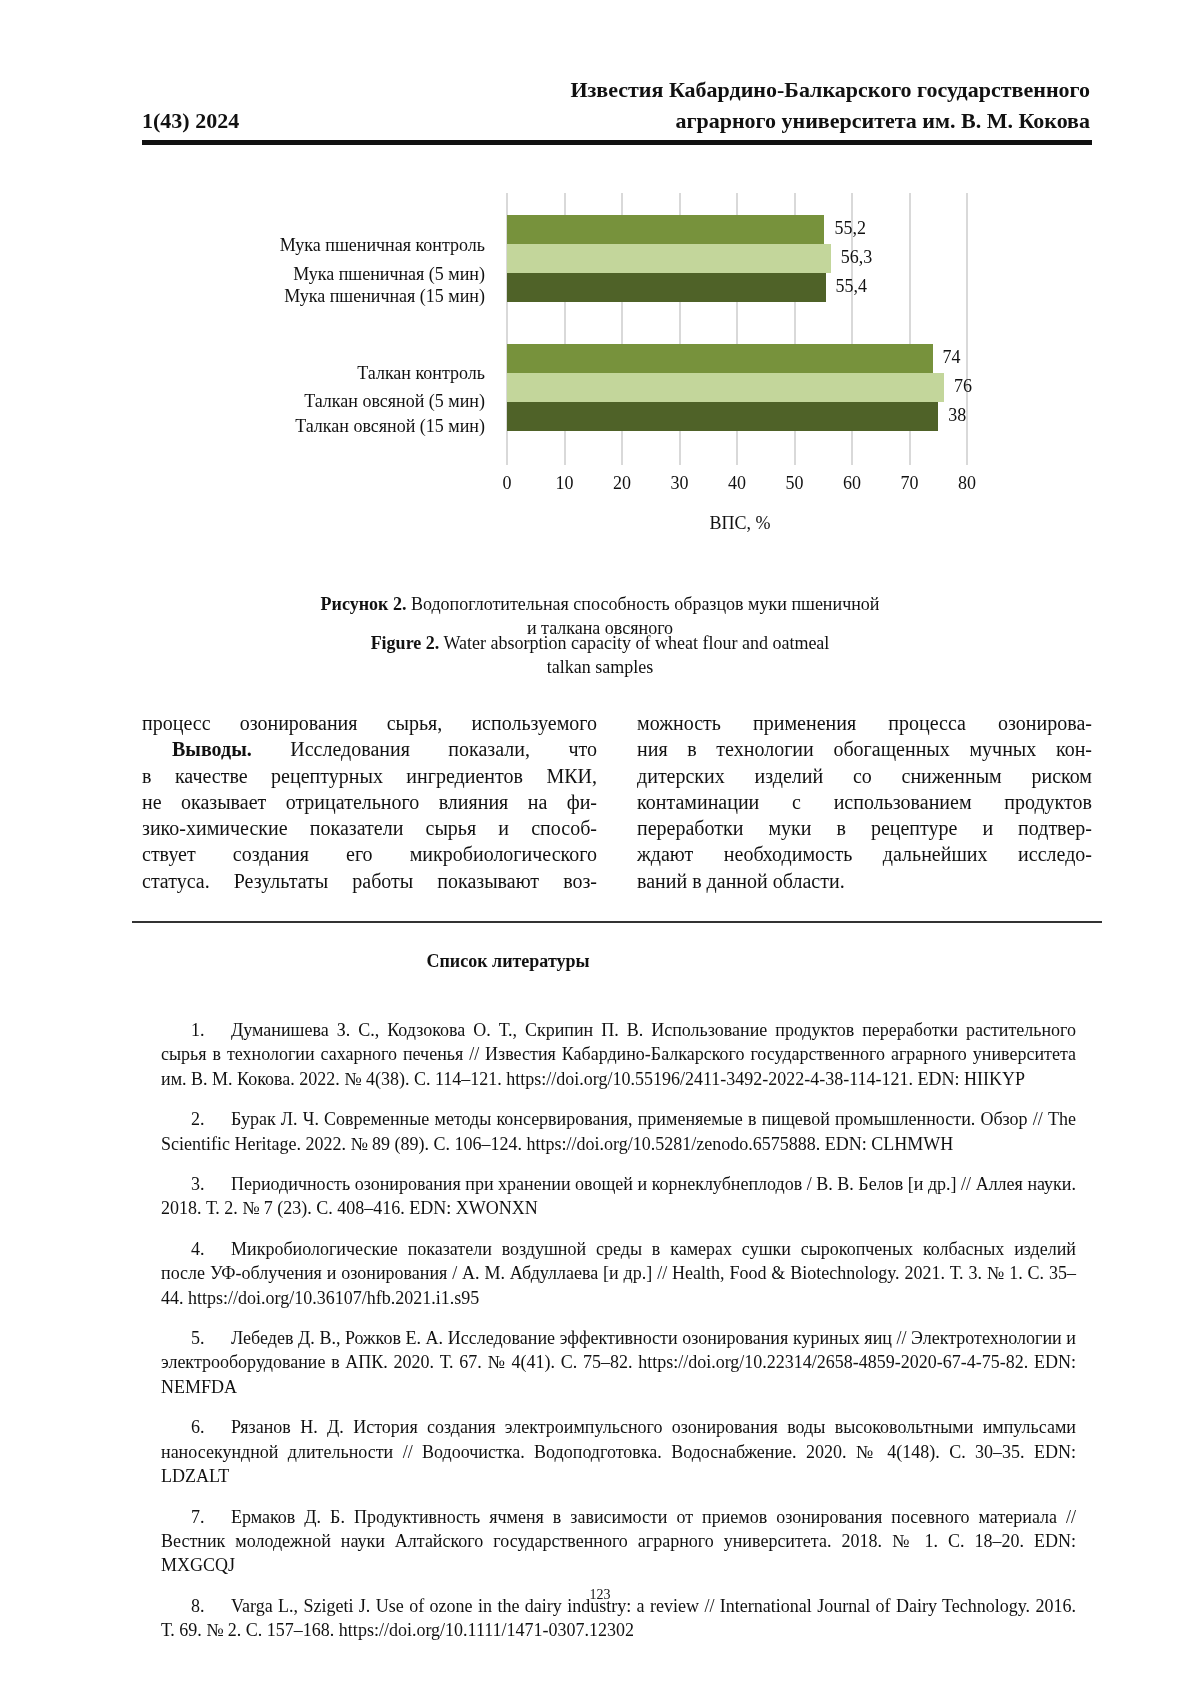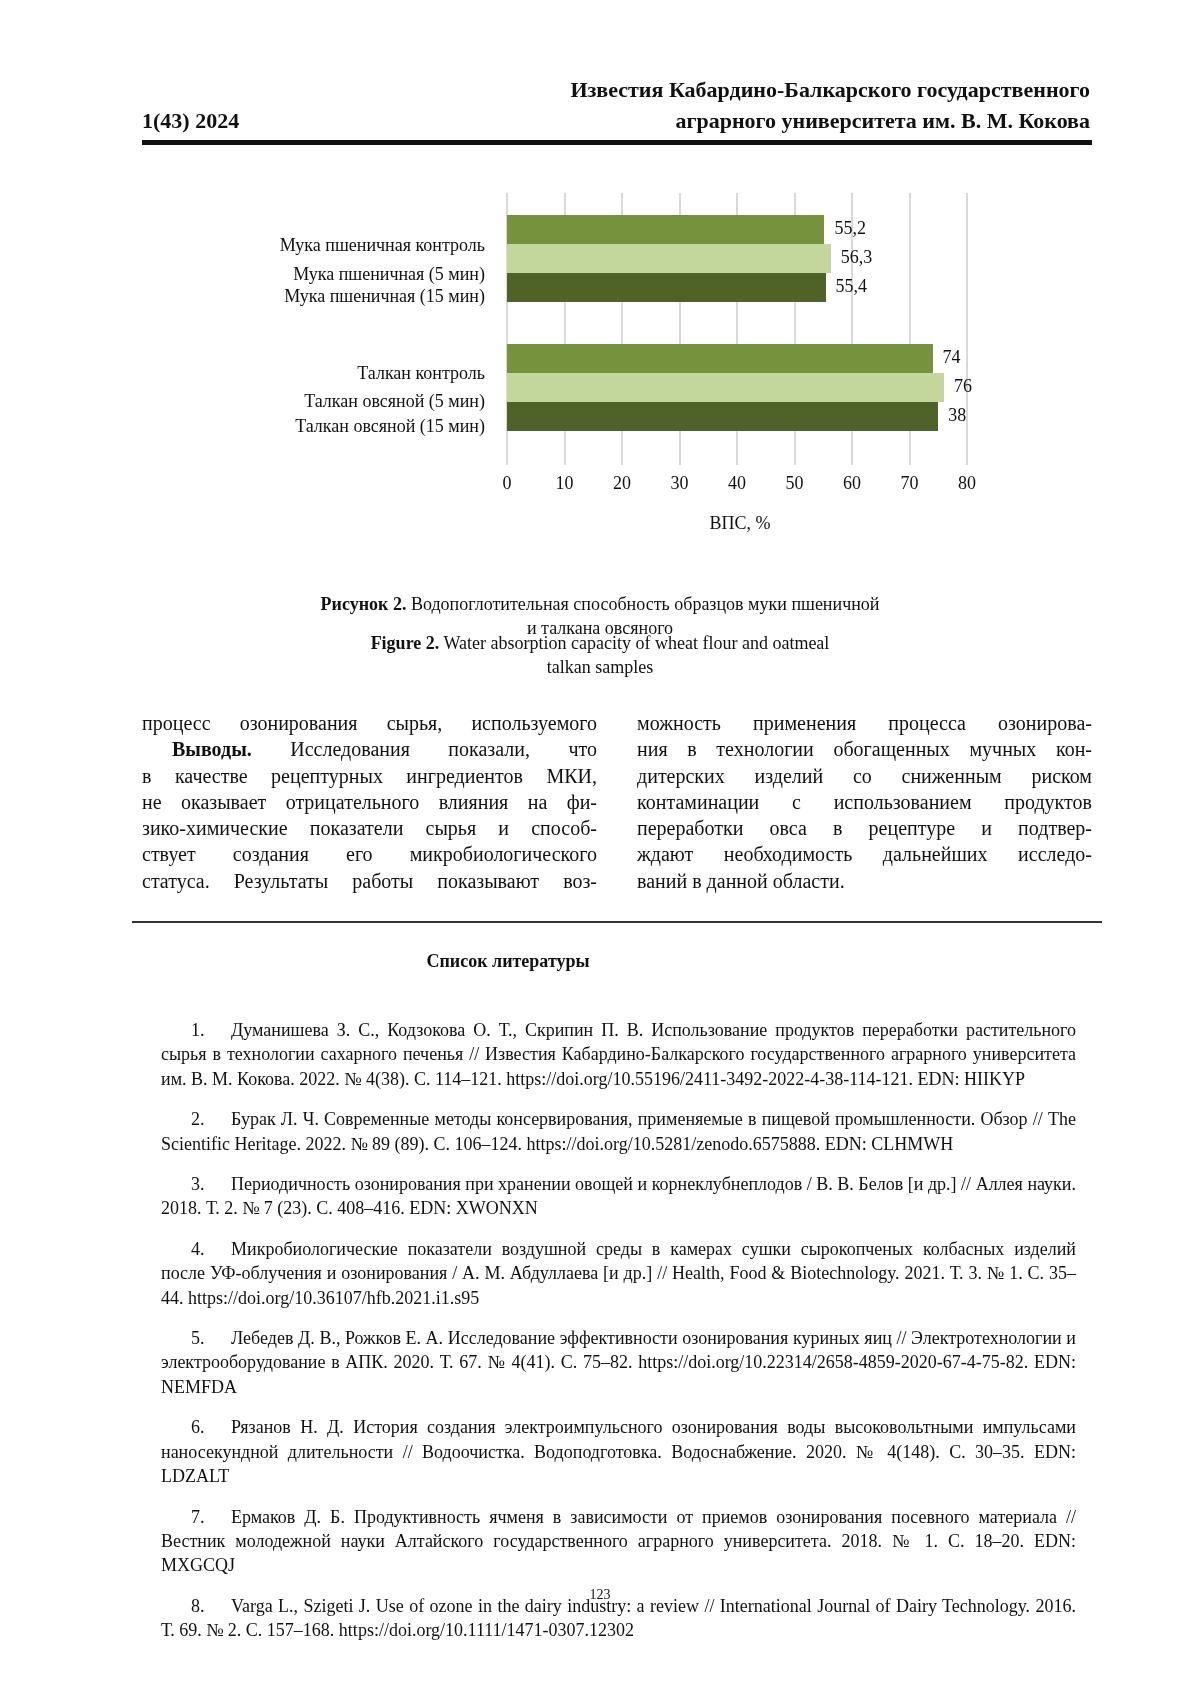--- a/index.html
+++ b/index.html
@@ -107,21 +107,21 @@
     <span class="line">не оказывает отрицательного влияния на фи-</span>
     <span class="line">зико-химические показатели сырья и способ-</span>
     <span class="line">ствует создания его микробиологического</span>
     <span class="line">статуса. Результаты работы показывают воз-</span>
   </div>
 <div class="col col-right" id="col-right">
     <span class="line">можность применения процесса озонирова-</span>
     <span class="line">ния в технологии обогащенных мучных кон-</span>
     <span class="line">дитерских изделий со сниженным риском</span>
     <span class="line">контаминации с использованием продуктов</span>
-    <span class="line">переработки овса в рецептуре и подтвер-</span>
+    <span class="line">переработки муки в рецептуре и подтвер-</span>
     <span class="line">ждают необходимость дальнейших исследо-</span>
     <span class="line last">ваний в данной области.</span>
   </div>
 
 <div class="section-rule"></div>
 
 <div class="refs-title">Список литературы</div>
 <div class="refs" id="refs">
     <p class="ref"><span class="num">1.</span><span>Думанишева З. С., Кодзокова О. Т., Скрипин П. В. Использование продуктов переработки растительного сырья в технологии сахарного печенья // Известия Кабардино-Балкарского государственного аграрного университета им. В. М. Кокова. 2022. № 4(38). С. 114–121. https://doi.org/10.55196/2411-3492-2022-4-38-114-121. EDN: HIIKYP</span></p>
     <p class="ref"><span class="num">2.</span><span>Бурак Л. Ч. Современные методы консервирования, применяемые в пищевой промышленности. Обзор // The Scientific Heritage. 2022. № 89 (89). С. 106–124. https://doi.org/10.5281/zenodo.6575888. EDN: CLHMWH</span></p>

